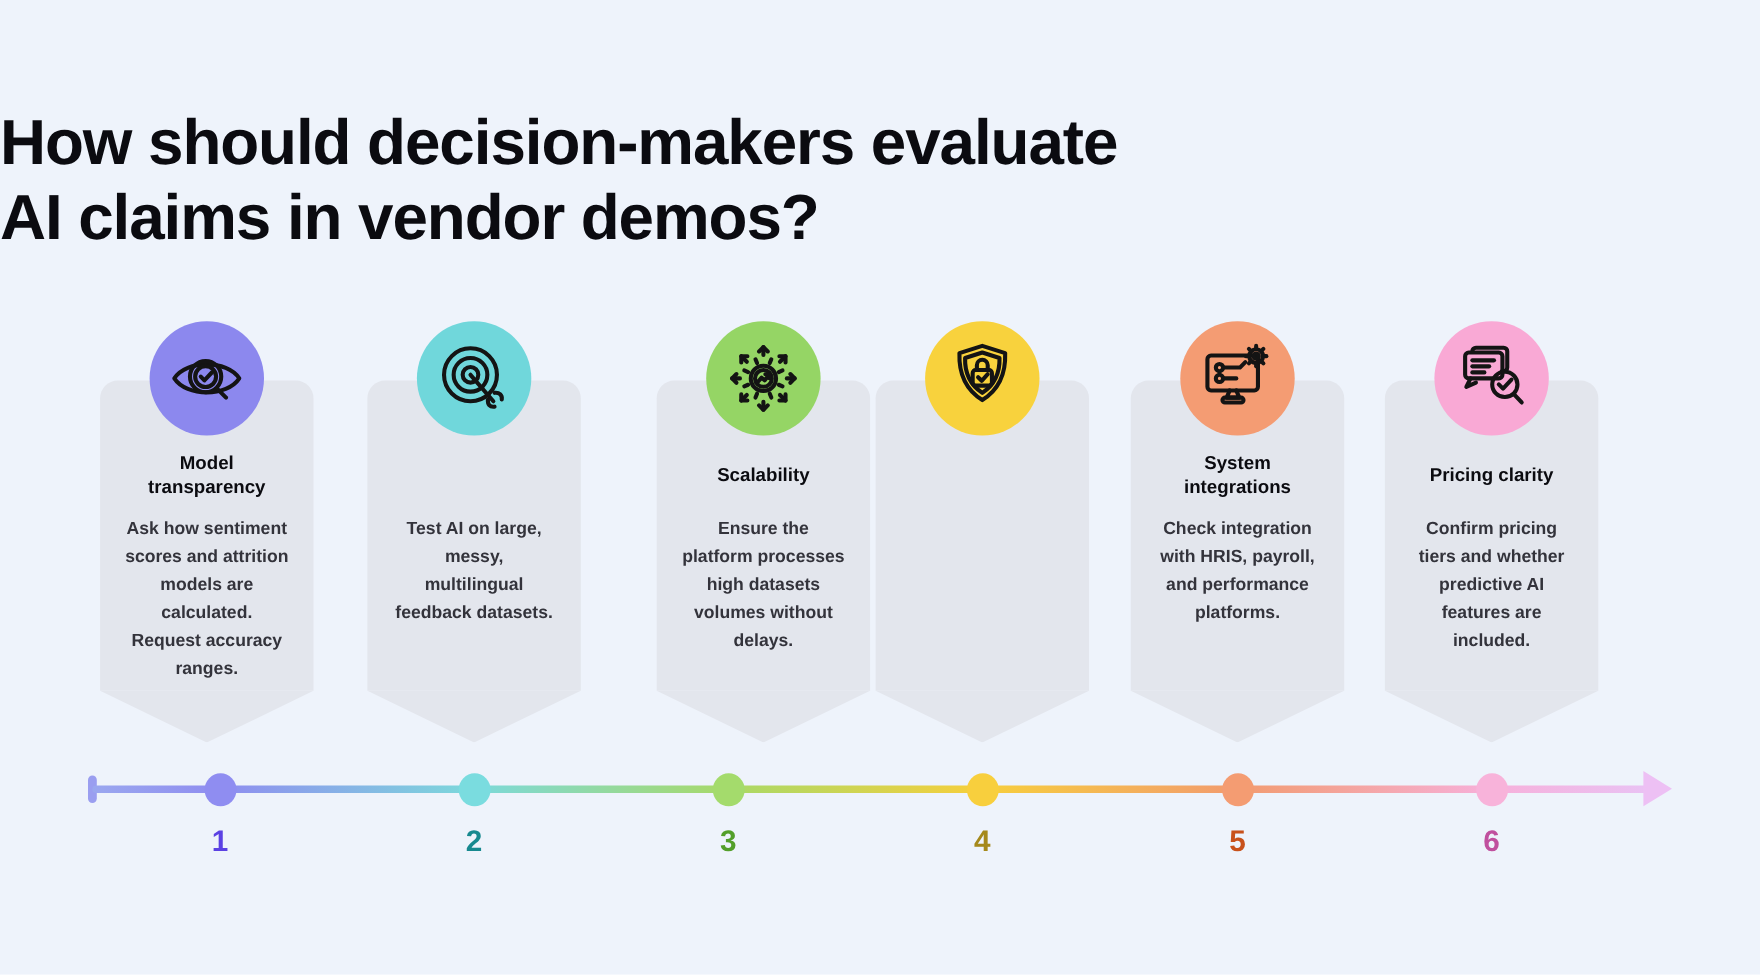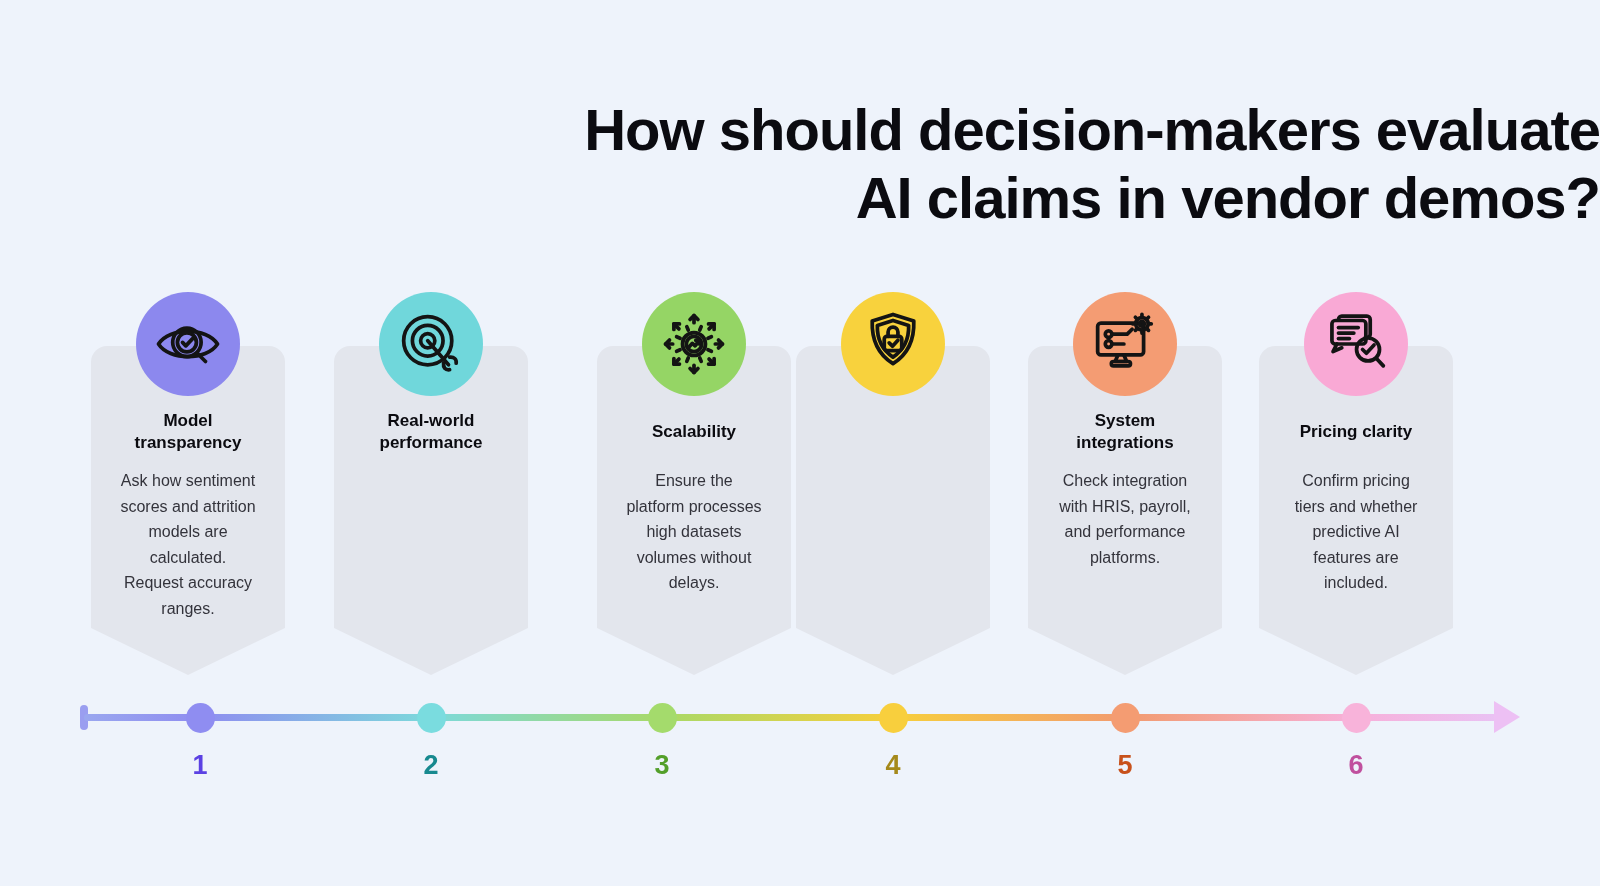--- a/index.html
+++ b/index.html
@@ -4,21 +4,21 @@
 <style>
   * { margin:0; padding:0; box-sizing:border-box; }
   html,body { width:1600px; height:886px; }
   .page {
     position:relative; width:1600px; height:886px; overflow:hidden;
     background: var(--page-bg, #EEF3FB);
     font-family: "Liberation Sans", sans-serif;
   }
   .title {
     position:absolute; top:96px; left:0; width:100%;
-    text-align:right; white-space:pre-line;
+    text-align:left; white-space:pre-line;
     font-size:58px; line-height:68px; font-weight:800;
     letter-spacing:-1px; color: var(--title-color, #0B0B10);
   }
   .card { position:absolute; top:292px; width:194px; height:383px; }
   .chip-rect {
     position:absolute; top:54px; left:0; width:194px; height:282px;
     background: var(--card-bg, #E3E6ED);
     border-radius:16px 16px 0 0;
   }
   .chip-point {
@@ -36,21 +36,21 @@
   .card-title {
     position:absolute; top:118px; left:10px; width:174px; height:44px;
     display:flex; align-items:center; justify-content:center;
     text-align:center; white-space:pre-line;
     font-size:17px; line-height:22px; font-weight:700;
     color: var(--title-color, #101014);
   }
   .card-body {
     position:absolute; top:176px; left:8px; width:178px;
     text-align:center; white-space:pre-line;
-    font-size:16px; line-height:25.5px; font-weight:400;
+    font-size:16px; line-height:25.5px; font-weight:700;
     color: var(--body-color, #33333B);
   }
   .timeline { position:absolute; left:0; top:0; width:100%; height:100%; pointer-events:none; }
   .tl-cap {
     position:absolute; left:80px; top:705px; width:8px; height:25px;
     border-radius:4px; background:#9A9EF0;
   }
   .tl-line { position:absolute; left:84px; top:714px; width:1416px; height:7px; border-radius:4px; }
   .tl-arrow {
     position:absolute; left:1494px; top:701px; width:0; height:0;
@@ -99,22 +99,24 @@
     <div class="icon-circle" style="background-color: rgb(112, 215, 219);">
       <svg viewBox="0 0 64 64">
         <circle cx="29" cy="29" r="22"></circle>
         <circle cx="29" cy="29" r="14"></circle>
         <circle cx="29" cy="29" r="6.5"></circle>
         <path d="M29 29 L48 51"></path>
         <path d="M43.5 49.5 c-0.5 4 1.5 6.5 5.5 6"></path>
         <path d="M49 44 c4 -0.5 6.5 2 6 5.5"></path>
       </svg>
     </div>
-    <h3 class="card-title">Real-world
-performance</h3>
+    <p class="card-body">Test AI on large,
+messy,
+multilingual
+feedback datasets.</p>
   </section>
 
   <section class="card" style="left:597px">
     <div class="chip-rect"></div>
     <div class="chip-point"></div>
     <div class="icon-circle" style="background-color: rgb(149, 213, 101);">
       <svg viewBox="0 0 64 64">
         <defs>
           <g id="arr3">
             <line x1="32" y1="12.5" x2="32" y2="6"></line>

